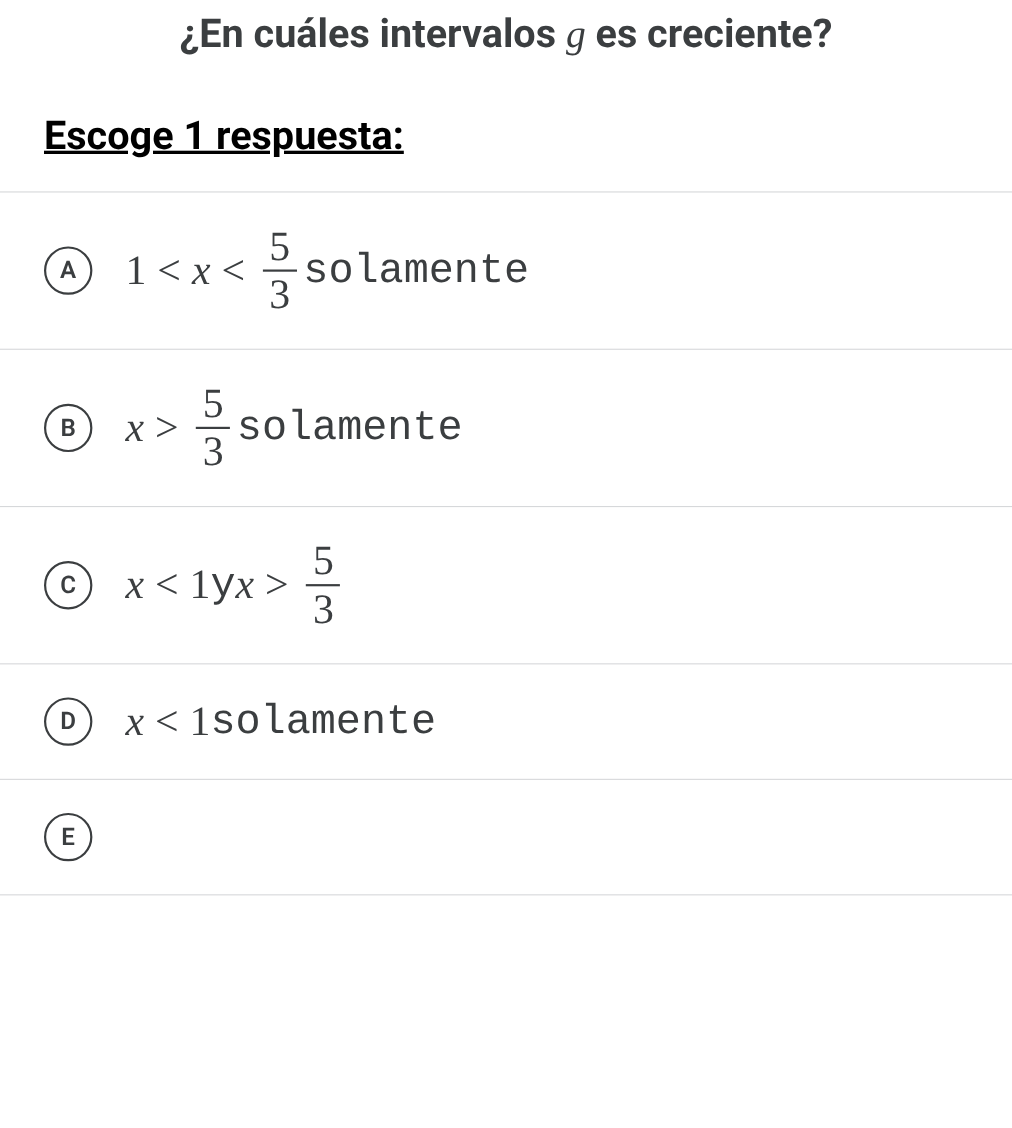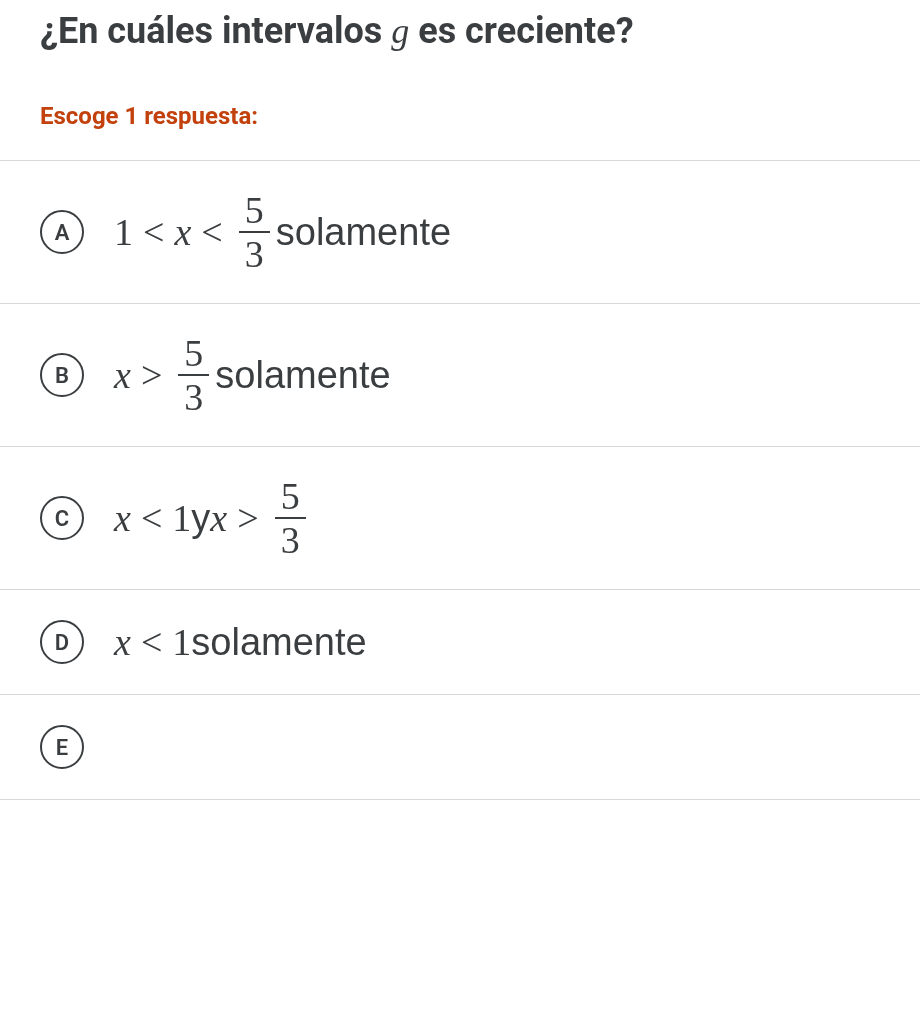--- a/index.html
+++ b/index.html
@@ -15,31 +15,33 @@
     color: #333;
   }
   .container {
     padding: 0;
   }
   .question {
     padding: 10px 40px 30px 40px;
     font-size: 36px;
     font-weight: 700;
     color: #3b3e40;
+    text-align: center;
   }
   .question .math-italic {
     font-family: "Times New Roman", serif;
     font-style: italic;
     font-weight: 400;
   }
   .instruction {
     padding: 20px 40px 30px 40px;
-    font-size: 24px;
+    font-size: 36px;
     font-weight: 700;
-    color: #c2410c;
+    color: #000000;
+    text-decoration: underline;
   }
   .options {
     border-top: 1px solid #d6d8da;
   }
   .option {
     display: flex;
     align-items: center;
     padding: 30px 40px;
     border-bottom: 1px solid #d6d8da;
     cursor: pointer;
@@ -80,21 +82,21 @@
     line-height: 1;
   }
   .frac .num {
     padding: 0 6px 2px 6px;
   }
   .frac .den {
     border-top: 2px solid #3b3e40;
     padding: 2px 6px 0 6px;
   }
   .text-normal {
-    font-family: Liberation Sans, sans-serif;
+    font-family: Liberation Mono, monospace;
     font-style: normal;
     text-align: right;
   }
   .op {
     margin: 0 10px;
     font-style: normal;
   }
   .lt {
     font-style: normal;
   }

